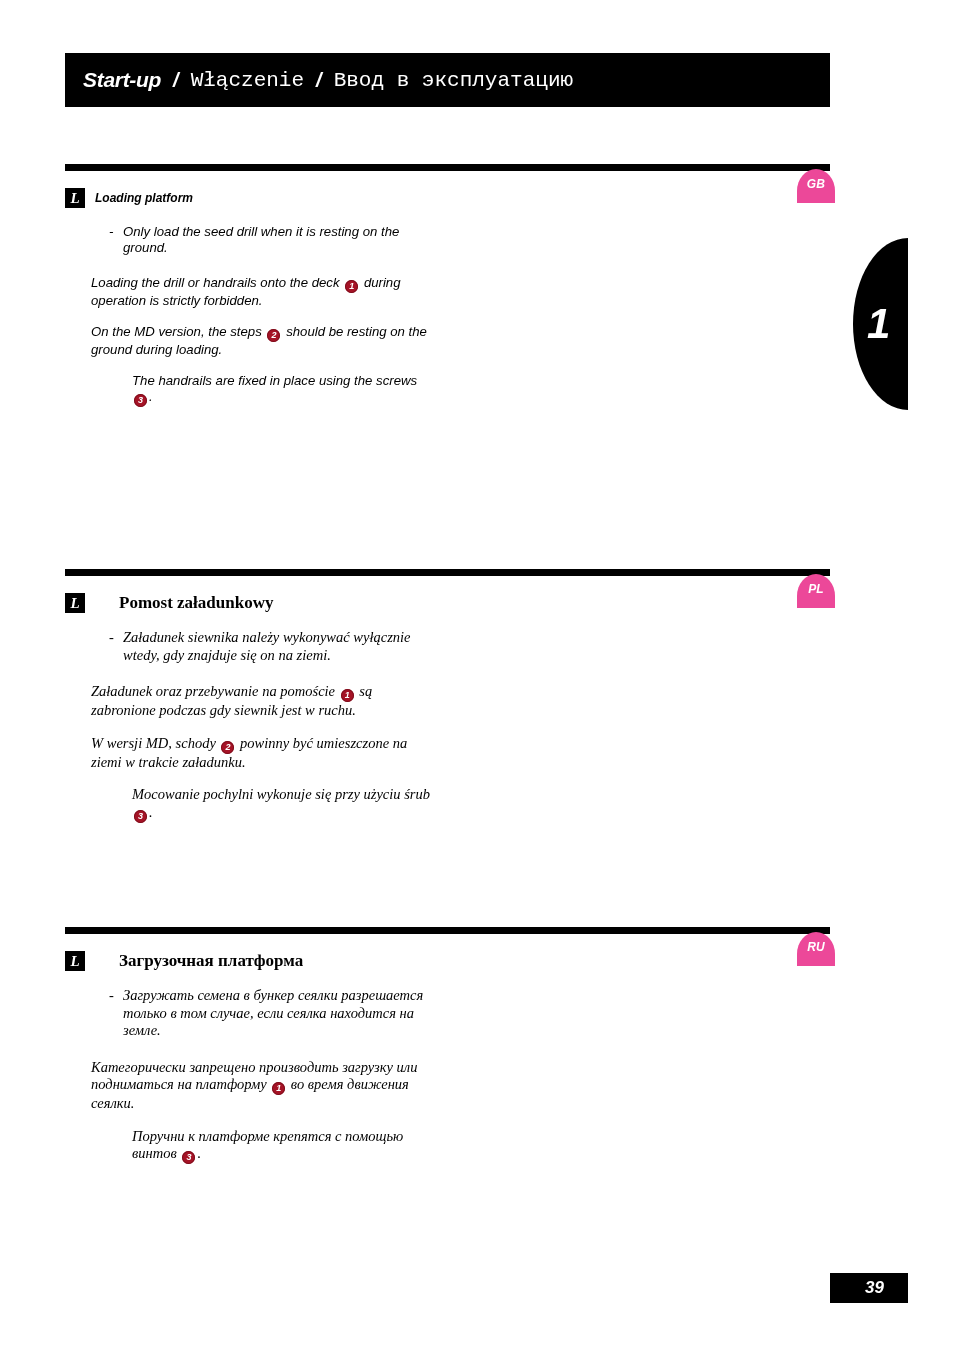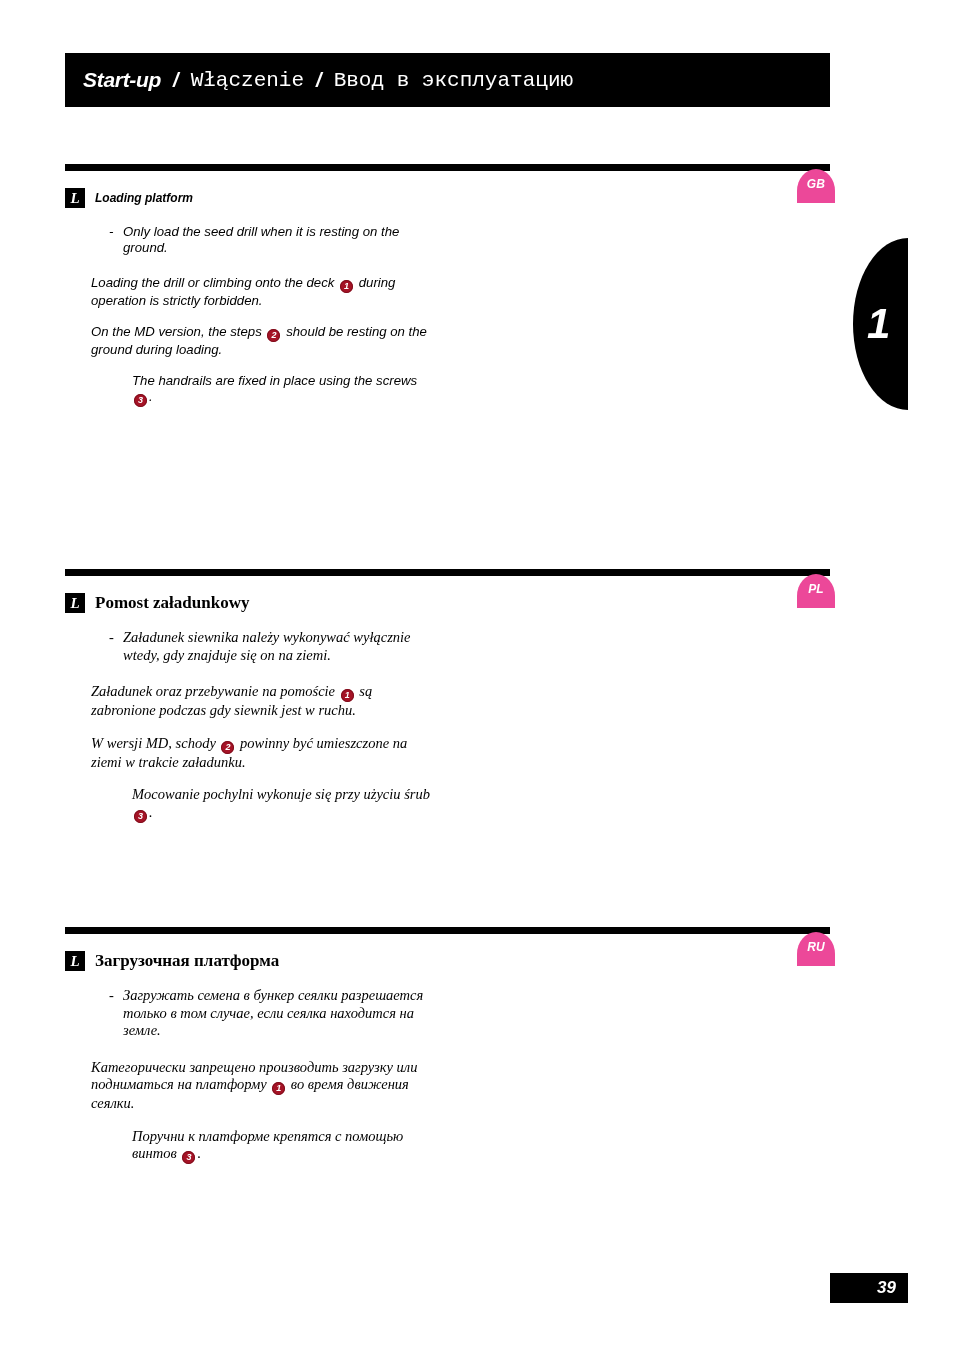--- a/index.html
+++ b/index.html
@@ -152,20 +152,21 @@
     font-family: "Liberation Sans", sans-serif;
     font-weight: bold;
     font-style: italic;
     font-size: 12px;
   }
   .sec-title-serif {
     font-family: "Liberation Serif", serif;
     font-weight: bold;
     font-style: normal;
     font-size: 17px;
+    margin-left: 24px;
   }
 
   
   .body-col {
     position: relative;
     margin-left: 91px;
     width: 345px;
   }
   .para {
     margin: 0 0 15px 0;
@@ -224,21 +225,21 @@
   #page-number-box {
     position: absolute;
     left: 830px;
     top: 1273px;
     width: 78px;
     height: 30px;
     background: #000000;
     display: flex;
     align-items: center;
     justify-content: flex-end;
-    padding-right: 12px;
+    padding-right: 24px;
     box-sizing: border-box;
   }
   #page-number-box span {
     color: #ffffff;
     font-family: "Liberation Sans", sans-serif;
     font-weight: bold;
     font-style: italic;
     font-size: 17px;
   }
 </style>
@@ -270,21 +271,21 @@
     <span class="sec-title-sans">Loading platform</span>
   </div>
 
   <div class="body-col">
     <p class="para sans-italic dash-item">
       <span class="dash">-</span>
       <span>Only load the seed drill when it is resting on the ground.</span>
     </p>
 
     <p class="para sans-italic">
-      <span>Loading the drill or climbing onto the deck</span>
+      <span>Loading the drill or handrails onto the deck</span>
       <span class="ref">1</span>
       <span>during operation is strictly forbidden.</span>
     </p>
 
     <p class="para sans-italic">
       <span>On the MD version, the steps</span>
       <span class="ref">2</span>
       <span>should be resting on the ground during loading.</span>
     </p>
 

